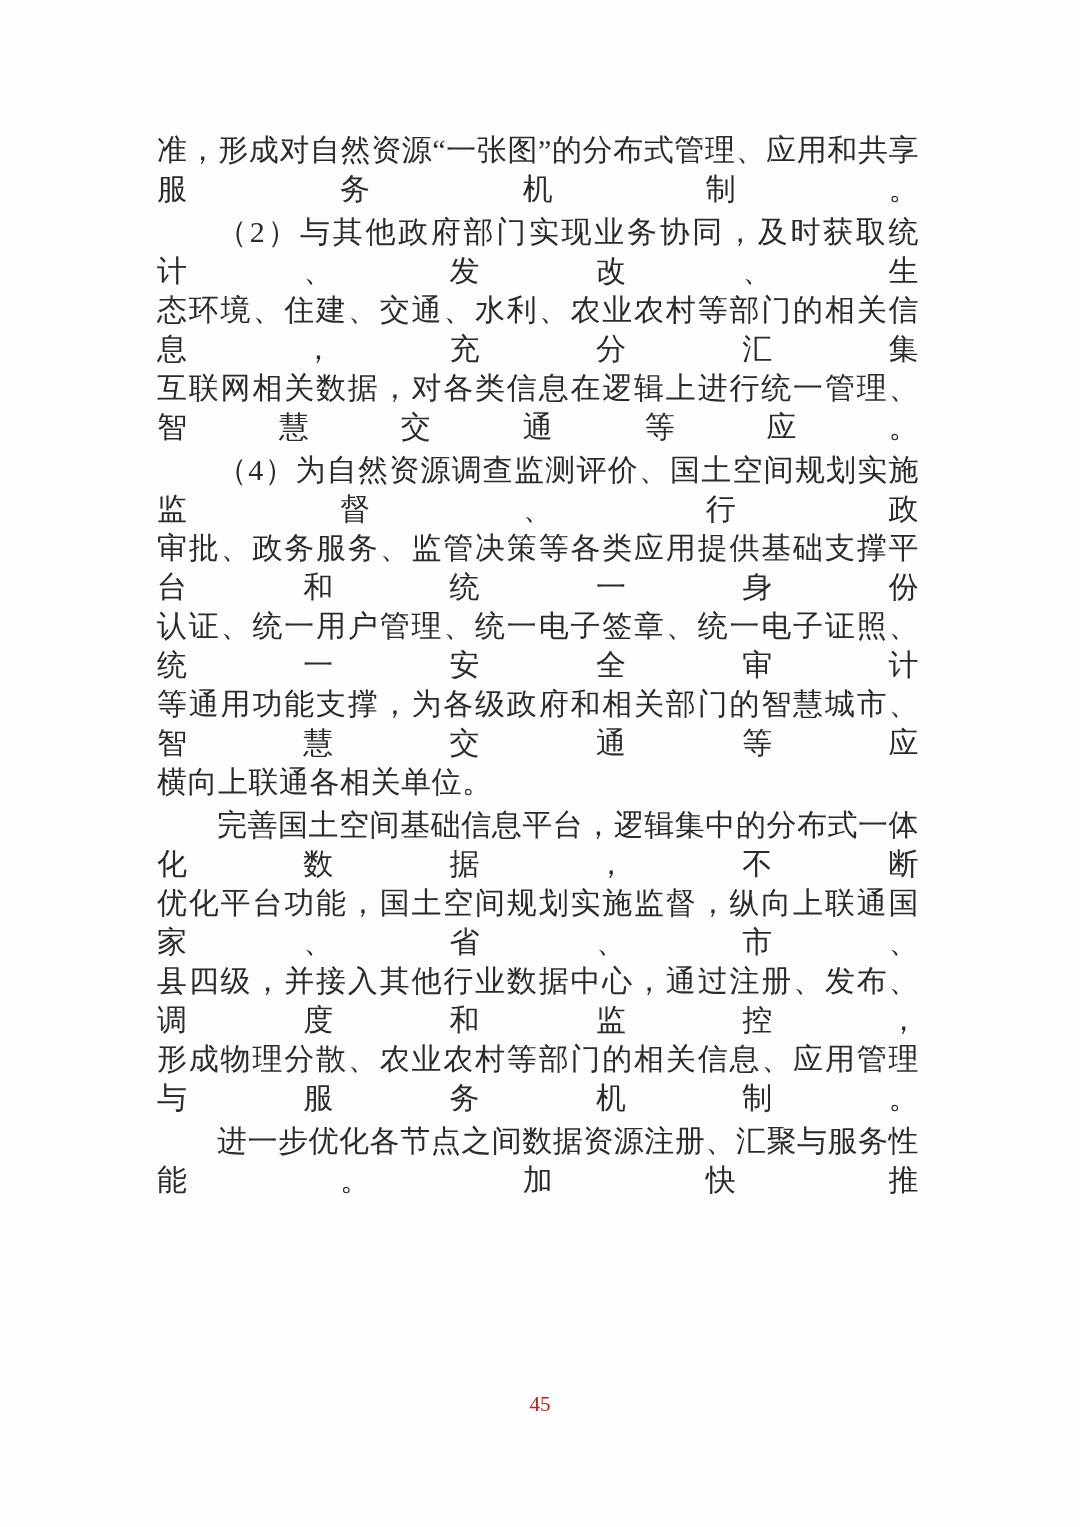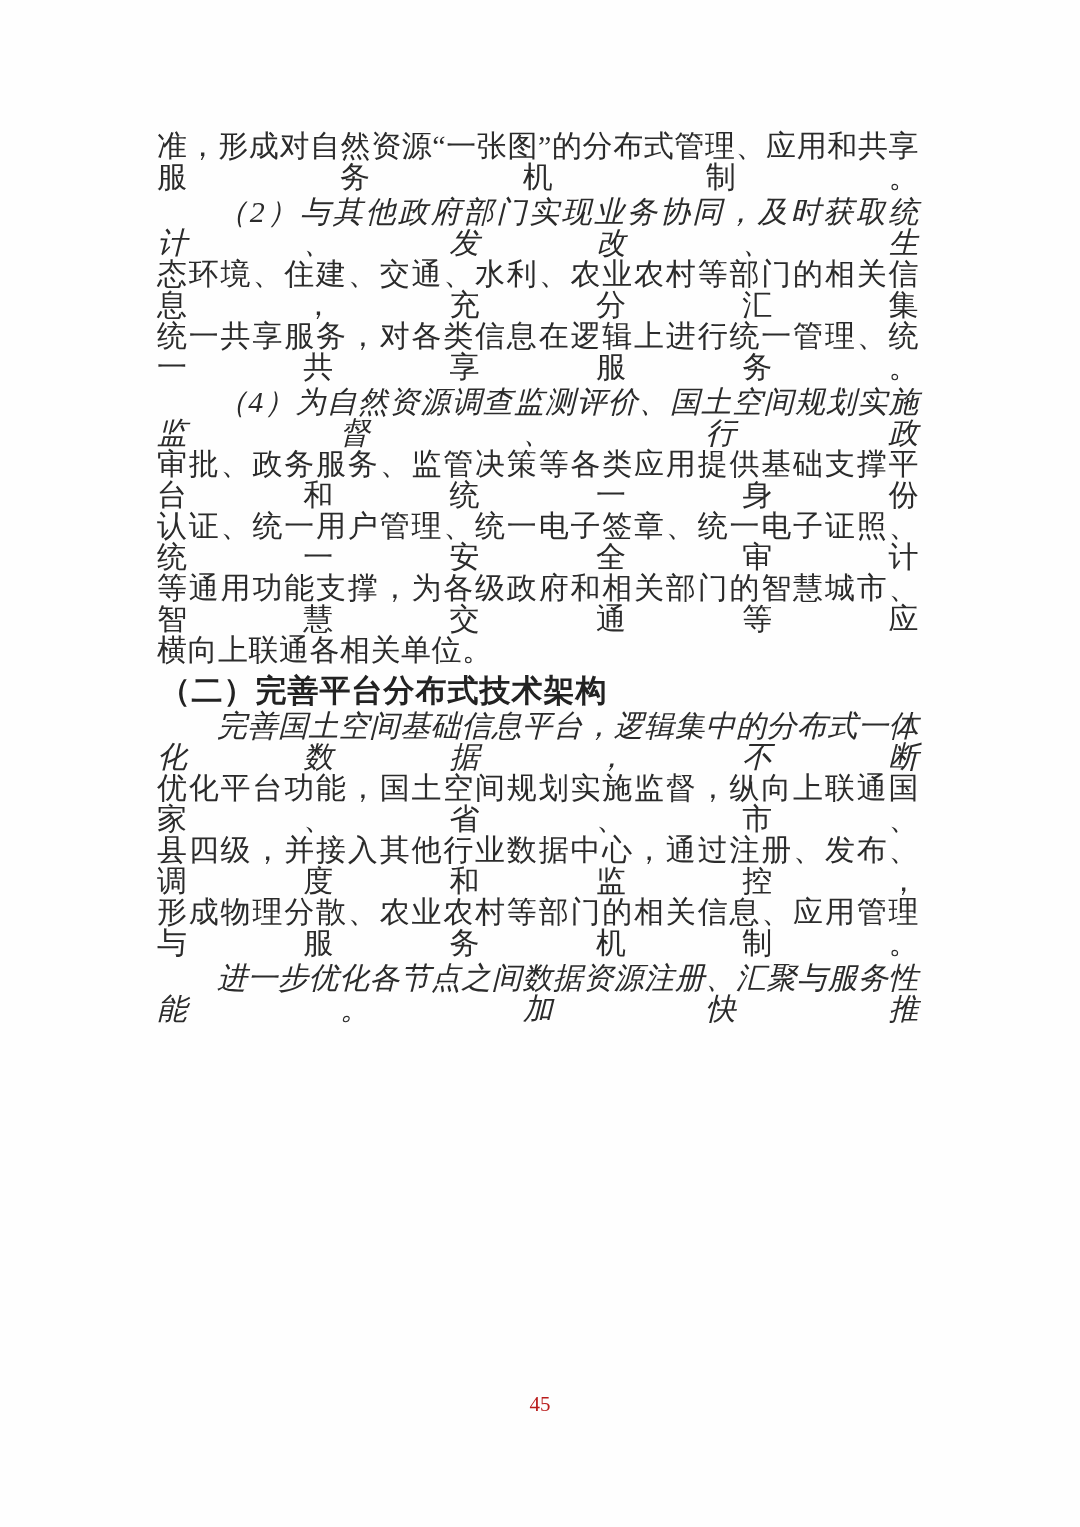--- a/index.html
+++ b/index.html
@@ -17,33 +17,32 @@
     color: #2b2b2b;
   }
   .text-block {
     position: absolute;
     left: 157px;
     top: 130px;
     width: 762px;
   }
   .line {
     font-size: 30px;
-    line-height: 31px;
+    line-height: 39px;
     text-align: left;
     letter-spacing: 0.5px;
   }
   .line.justify {
     text-align: justify;
     text-align-last: justify;
     text-justify: inter-character;
   }
   .line.indent {
     text-indent: 2em;
     margin-top: 4px;
-    font-style: italic;
   }
   .line.heading {
     font-family: "Liberation Sans", "DejaVu Sans", sans-serif;
     font-weight: bold;
     font-size: 31px;
     color: #222222;
     margin-top: 10px;
     margin-bottom: 2px;
     text-indent: 0.08em;
     letter-spacing: 1px;
@@ -61,27 +60,26 @@
   }
 </style>
 </head>
 <body>
 
 <div class="page">
   <div class="text-block">
       <div class="line justify">准，形成对自然资源“一张图”的分布式管理、应用和共享服务机制。</div>
       <div class="line indent justify">（2）与其他政府部门实现业务协同，及时获取统计、发改、生</div>
       <div class="line justify">态环境、住建、交通、水利、农业农村等部门的相关信息，充分汇集</div>
-      <div class="line justify">统一共享服务，对各类信息在逻辑上进行统一管理、统一共享服务。</div>
+      <div class="line justify">互联网相关数据，对各类信息在逻辑上进行统一管理、智慧交通等应。</div>
       <div class="line indent justify">（4）为自然资源调查监测评价、国土空间规划实施监督、行政</div>
       <div class="line justify">审批、政务服务、监管决策等各类应用提供基础支撑平台和统一身份</div>
       <div class="line justify">认证、统一用户管理、统一电子签章、统一电子证照、统一安全审计</div>
       <div class="line justify">等通用功能支撑，为各级政府和相关部门的智慧城市、智慧交通等应</div>
       <div class="line">横向上联通各相关单位。</div>
-      <div class="line heading">（二）完善平台分布式技术架构</div>
       <div class="line indent justify">完善国土空间基础信息平台，逻辑集中的分布式一体化数据，不断</div>
       <div class="line justify">优化平台功能，国土空间规划实施监督，纵向上联通国家、省、市、</div>
       <div class="line justify">县四级，并接入其他行业数据中心，通过注册、发布、调度和监控，</div>
       <div class="line justify">形成物理分散、农业农村等部门的相关信息、应用管理与服务机制。</div>
       <div class="line indent justify">进一步优化各节点之间数据资源注册、汇聚与服务性能。加快推</div>
     </div>
   <div class="footer">45</div>
 </div>
 
 </body></html>

